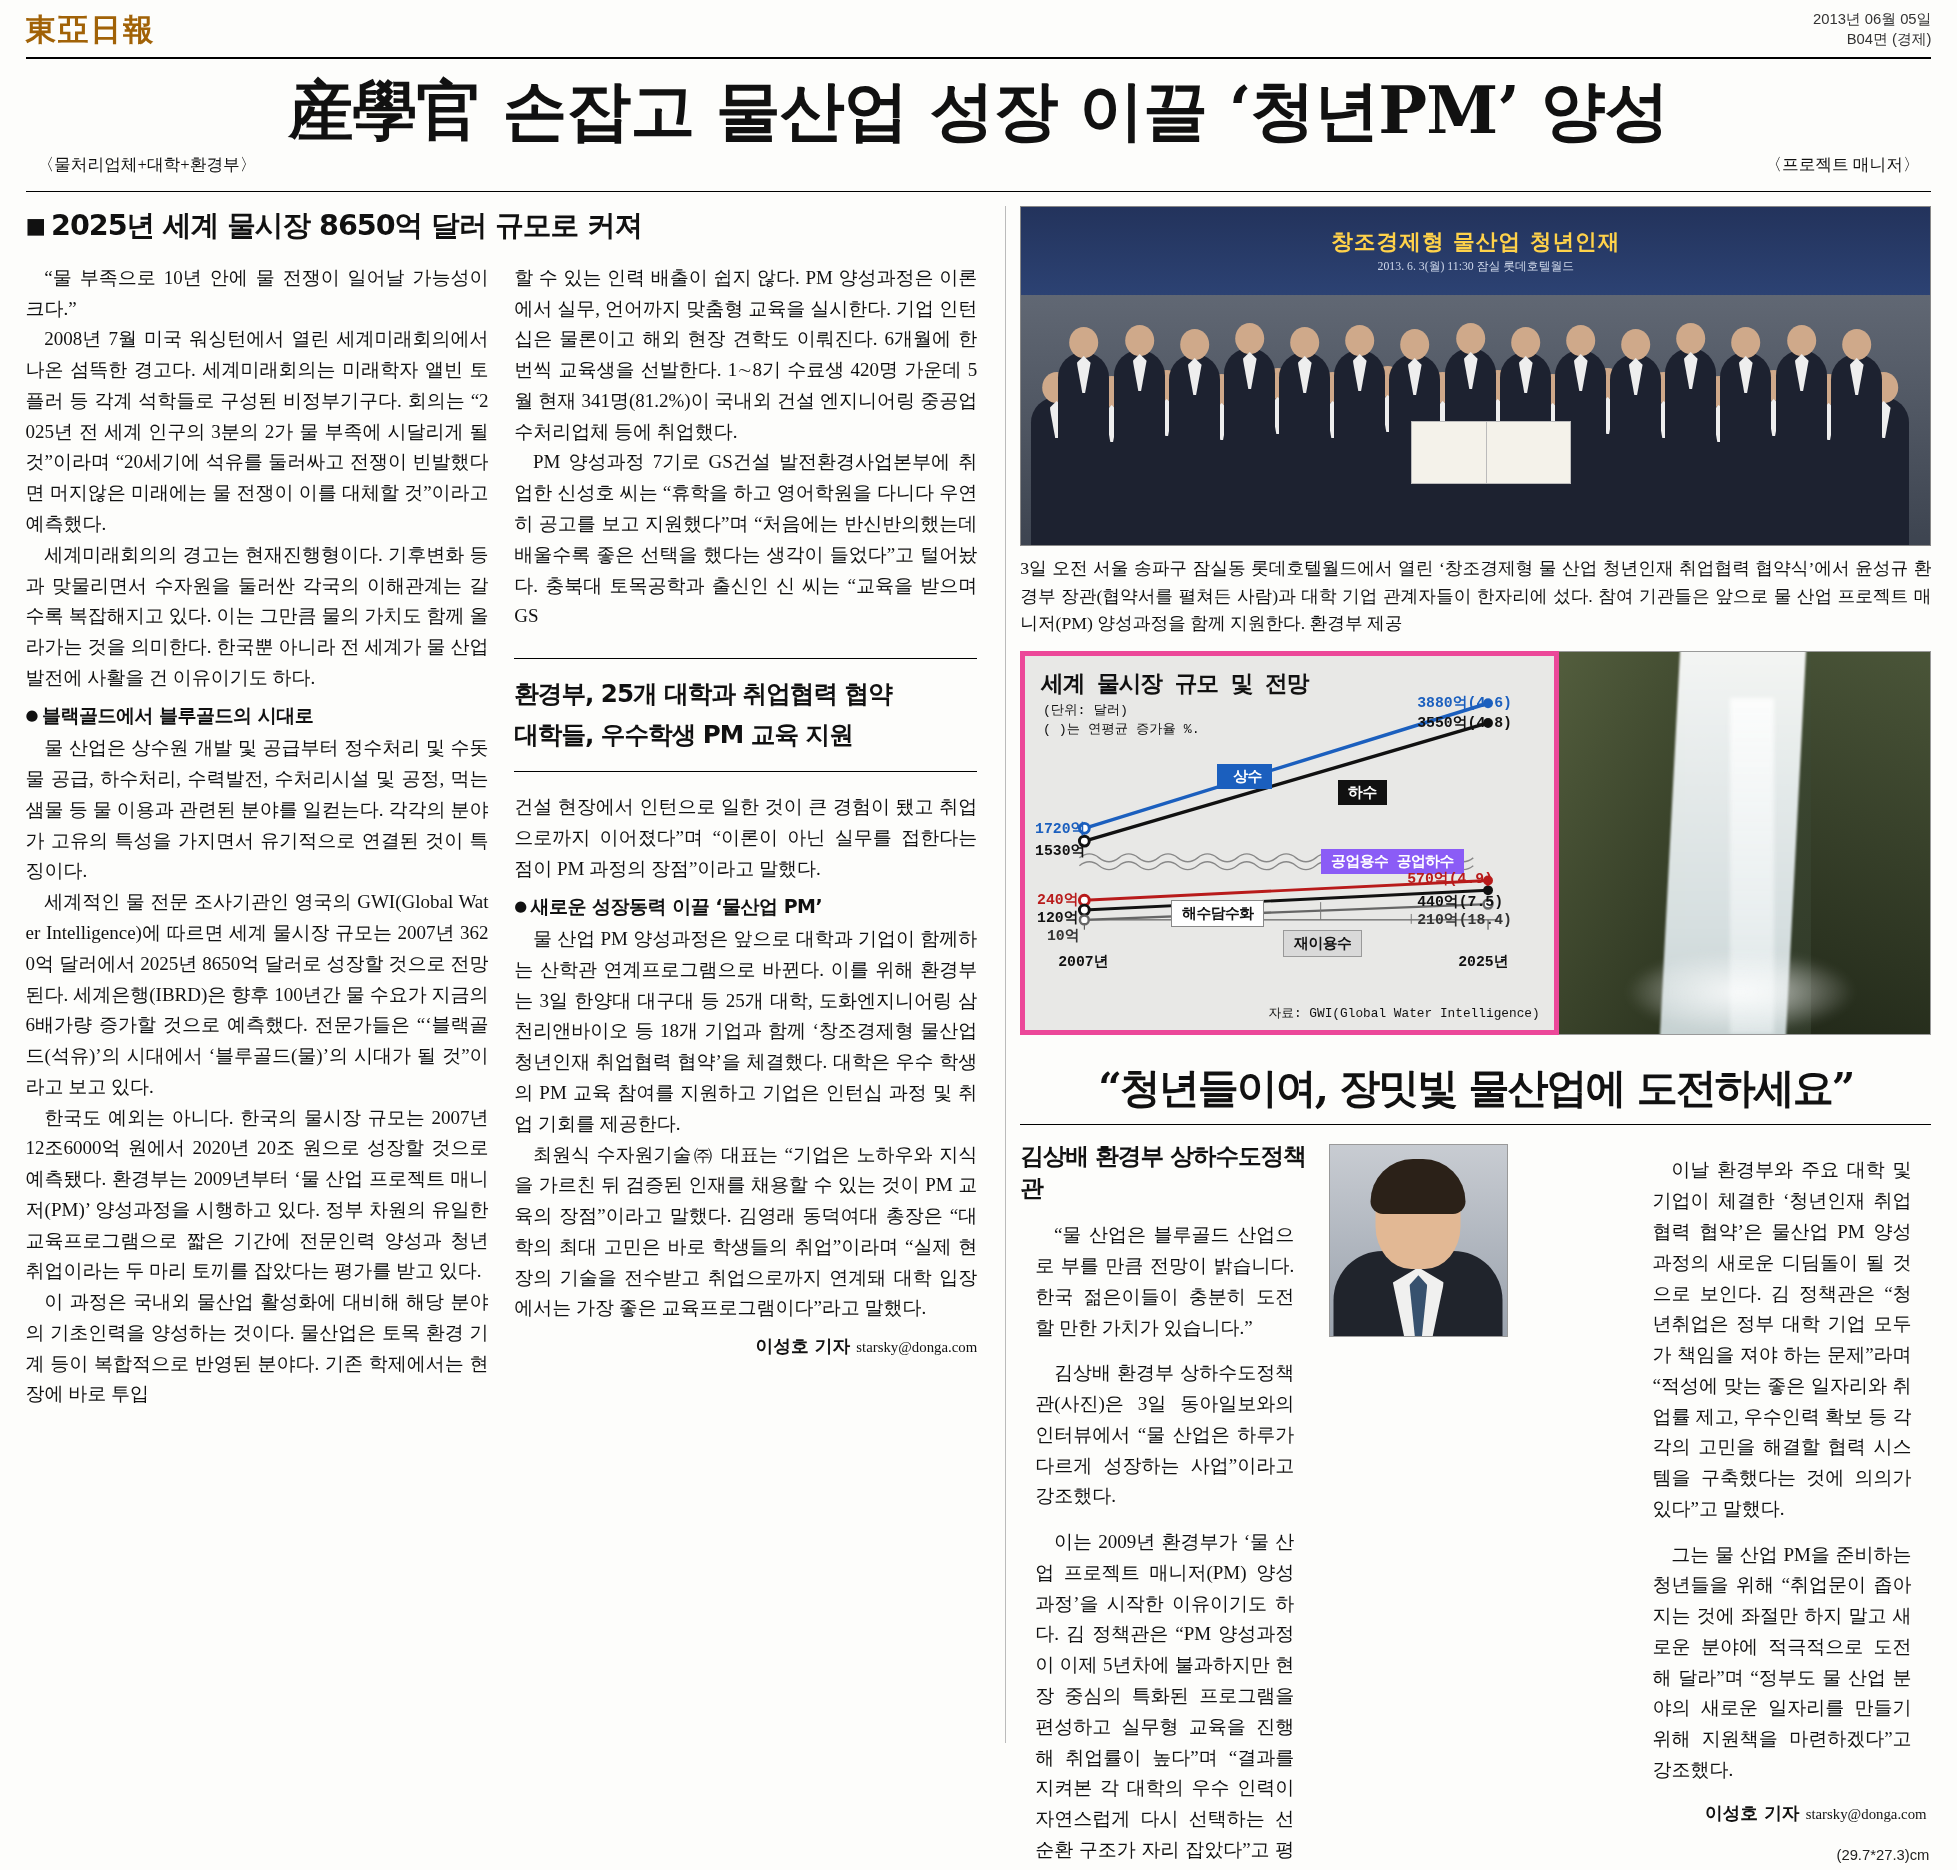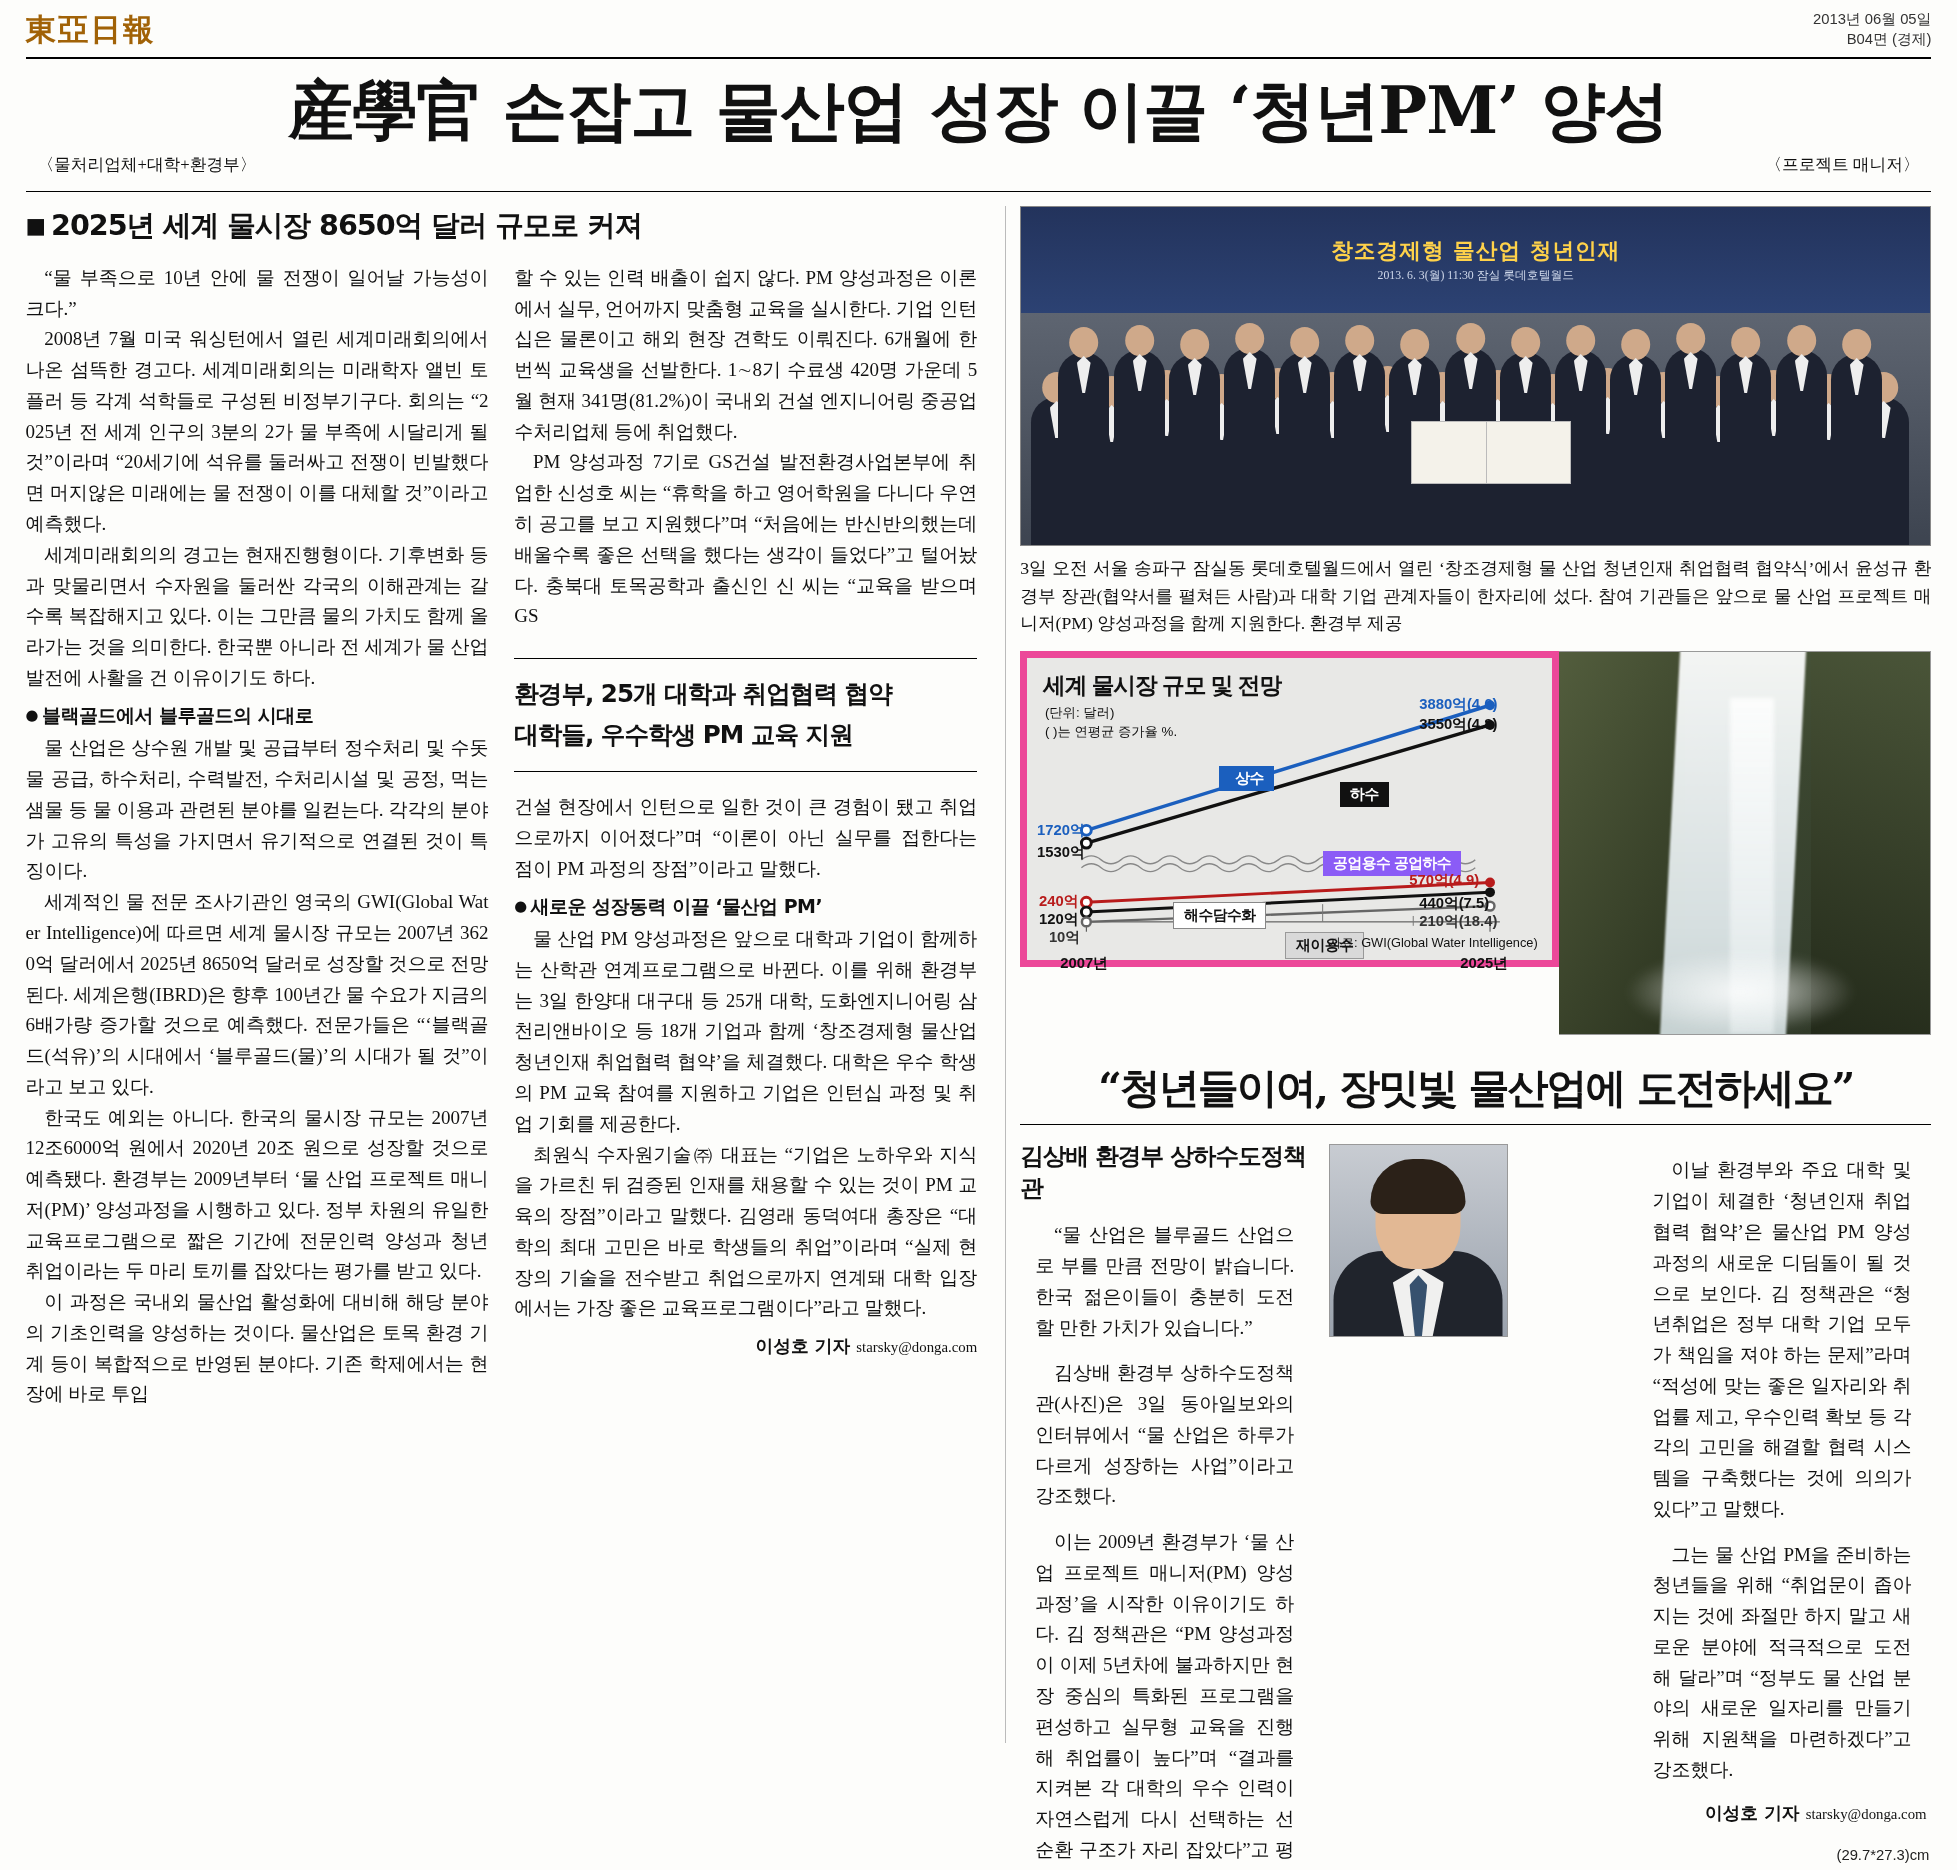--- a/index.html
+++ b/index.html
@@ -132,21 +132,21 @@
   .photo-main {
     width: 100%;
     height: 340px;
     position: relative;
     overflow: hidden;
     background: linear-gradient(#6d7480, #3d4450);
     border: 1px solid #888;
   }
   .banner {
     position: absolute;
-    left: 0; right: 0; top: 0; height: 106px;
+    left: 0; right: 0; top: 0; height: 88px;
     background: linear-gradient(#23335c, #2c4273);
     display: flex; flex-direction: column; align-items: center; justify-content: center;
   }
   .banner .b1 { color: #ffd24a; font-size: 21.7px; font-family: "DejaVu Sans", sans-serif; font-weight: bold; letter-spacing: 1px;}
   .banner .b2 { color: #fff; font-size: 39px; font-family: "DejaVu Sans", sans-serif; font-weight: bold; letter-spacing: 2px;}
   .banner .b3 { color: #cfd8ea; font-size: 11.8px; margin-top: 3px; }
   .crowd { position: absolute; bottom: 0; left: 0; right: 0; height: 246px; }
   .person {
     position: absolute; bottom: 0; width: 51px;
     background: #1d2230; border-radius: 25.6px 25.6px 0 0;
@@ -168,23 +168,23 @@
     font-size: 17.7px;
     line-height: 1.55;
     margin-top: 8.9px;
     text-align: justify;
     word-break: break-all;
   }
 
   
   .media-row { display: flex; margin-top: 13.8px; gap: 0; }
   .chart-box {
-    width: 547px; height: 316px; background: #e8e8e6; position: relative;
-    border: 7px solid #ec4899;
-    font-family: Liberation Sans, sans-serif;
+    width: 547px; height: 384px; background: #e8e8e6; position: relative;
+    border: 5px solid #ec4899;
+    font-family: Liberation Mono, monospace;
   }
   .chart-title {
     position: absolute; left: 15.8px; top: 11.8px;
     font-size: 22.7px; font-weight: bold; letter-spacing: -1px;
   }
   .chart-unit { position: absolute; left: 17.7px; top: 45px; font-size: 13.3px; line-height:1.45;}
   .chart-svg { position: absolute; left: 0; top: 0; }
   .chart-src { position: absolute; right: 13.8px; bottom: 7.9px; font-size: 12.8px; }
   .tag {
     position: absolute; font-size: 14.8px; font-weight: bold; color: #fff;

